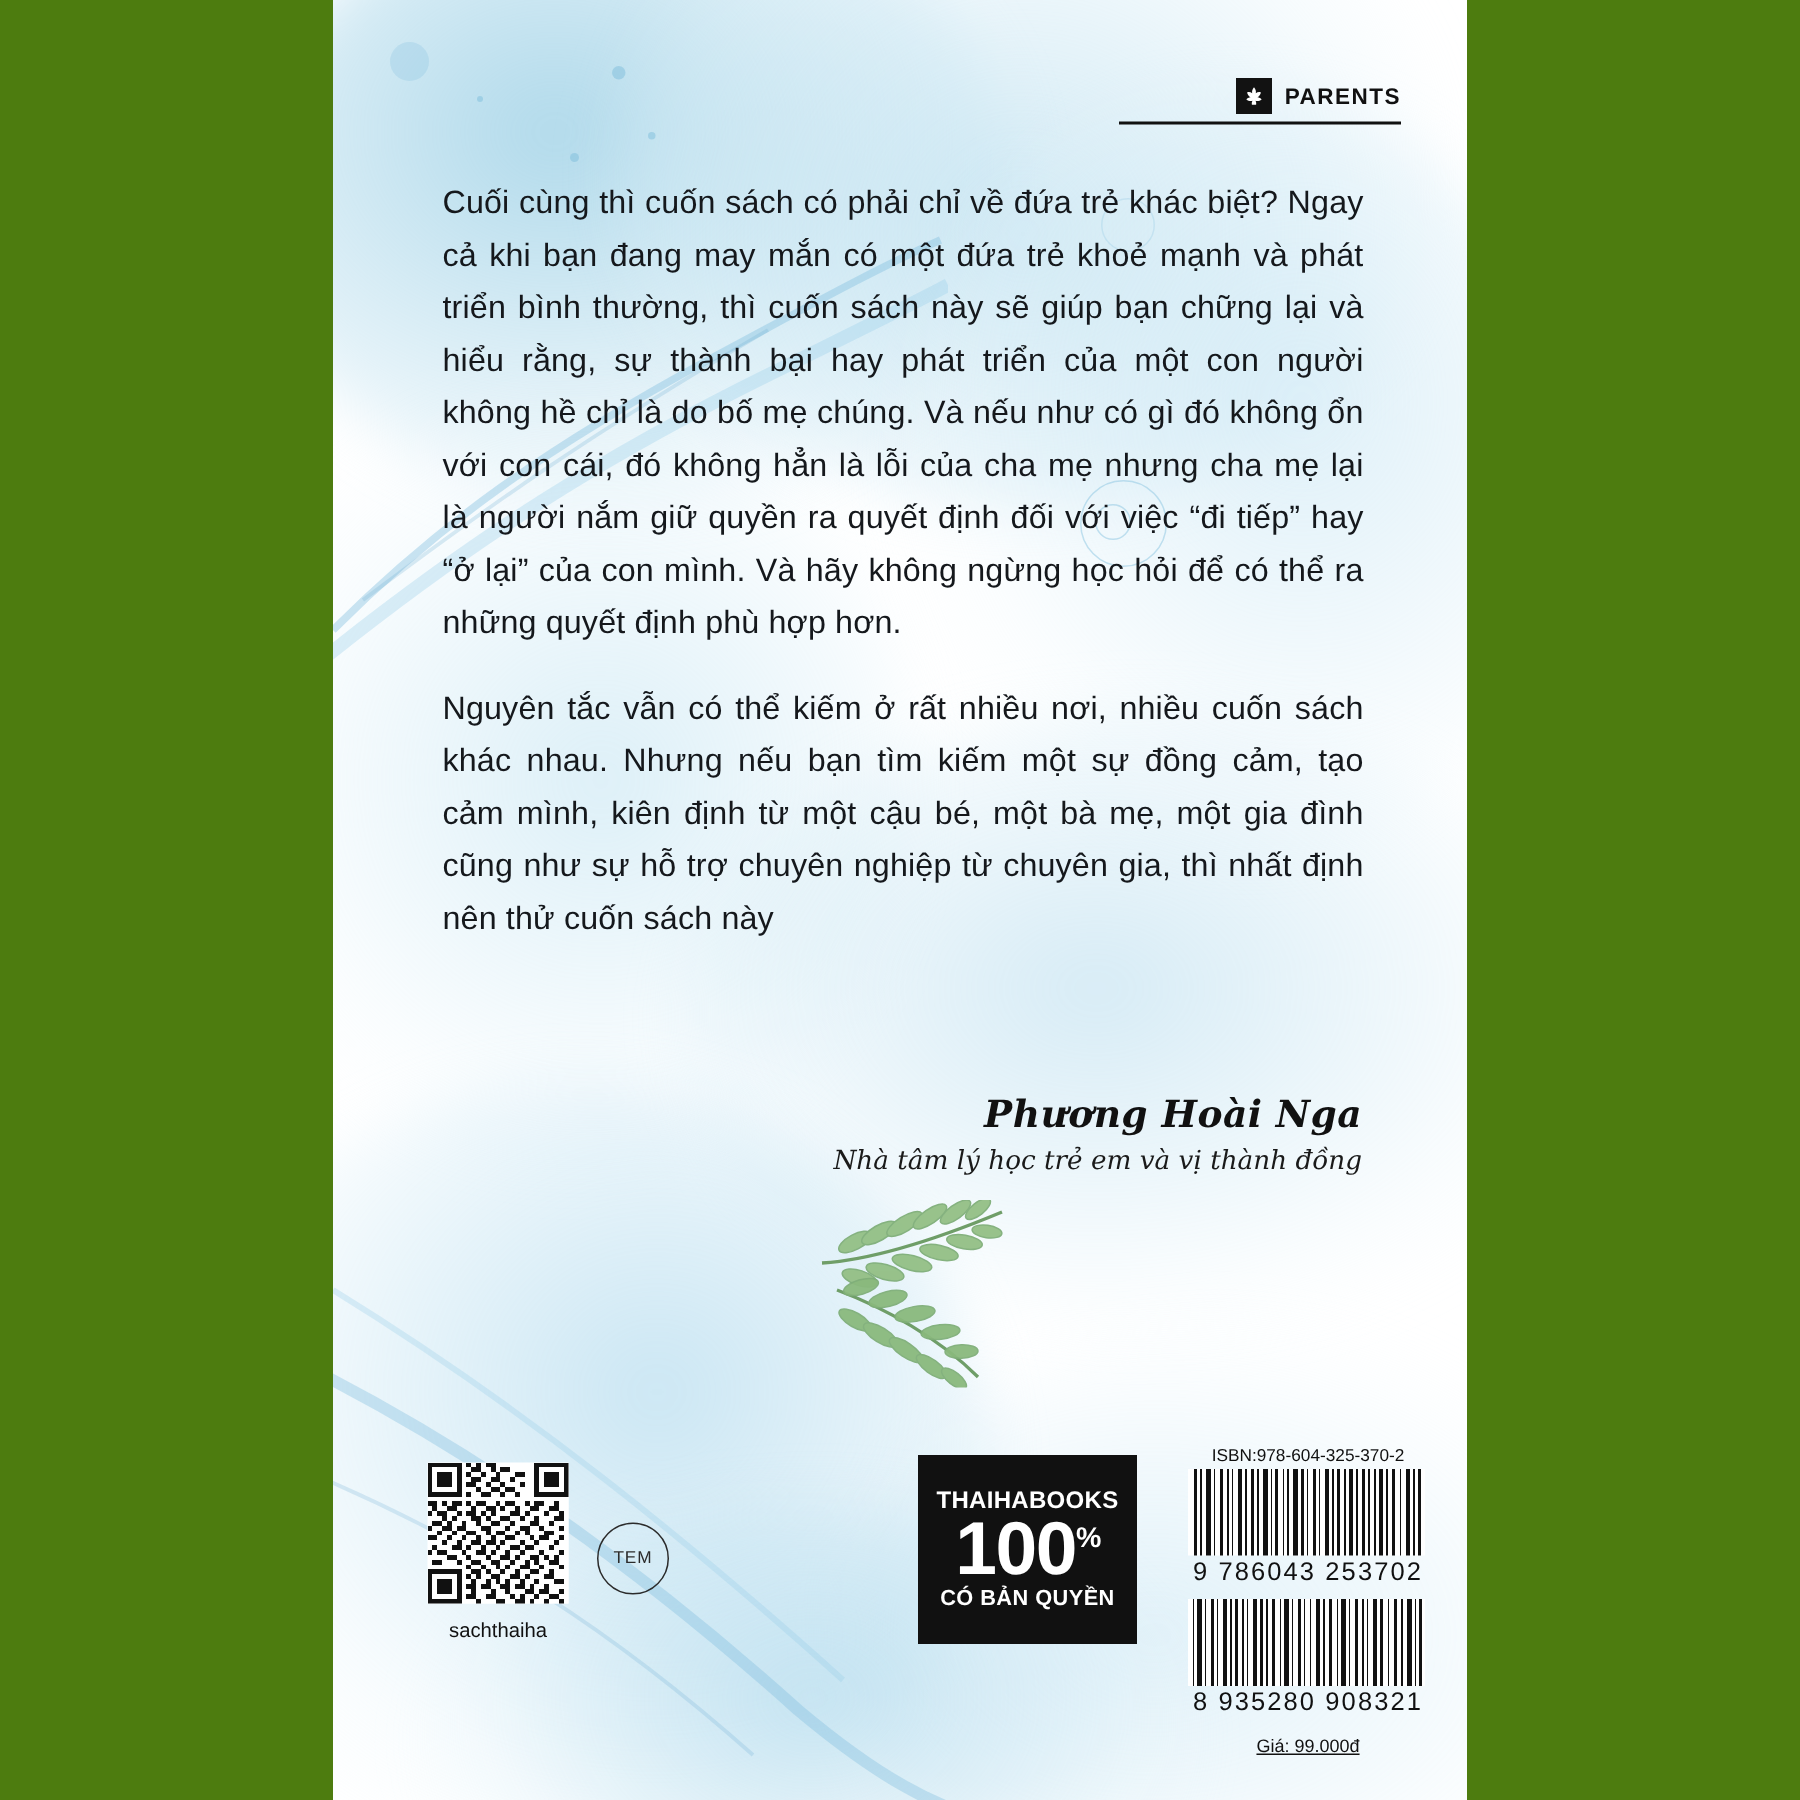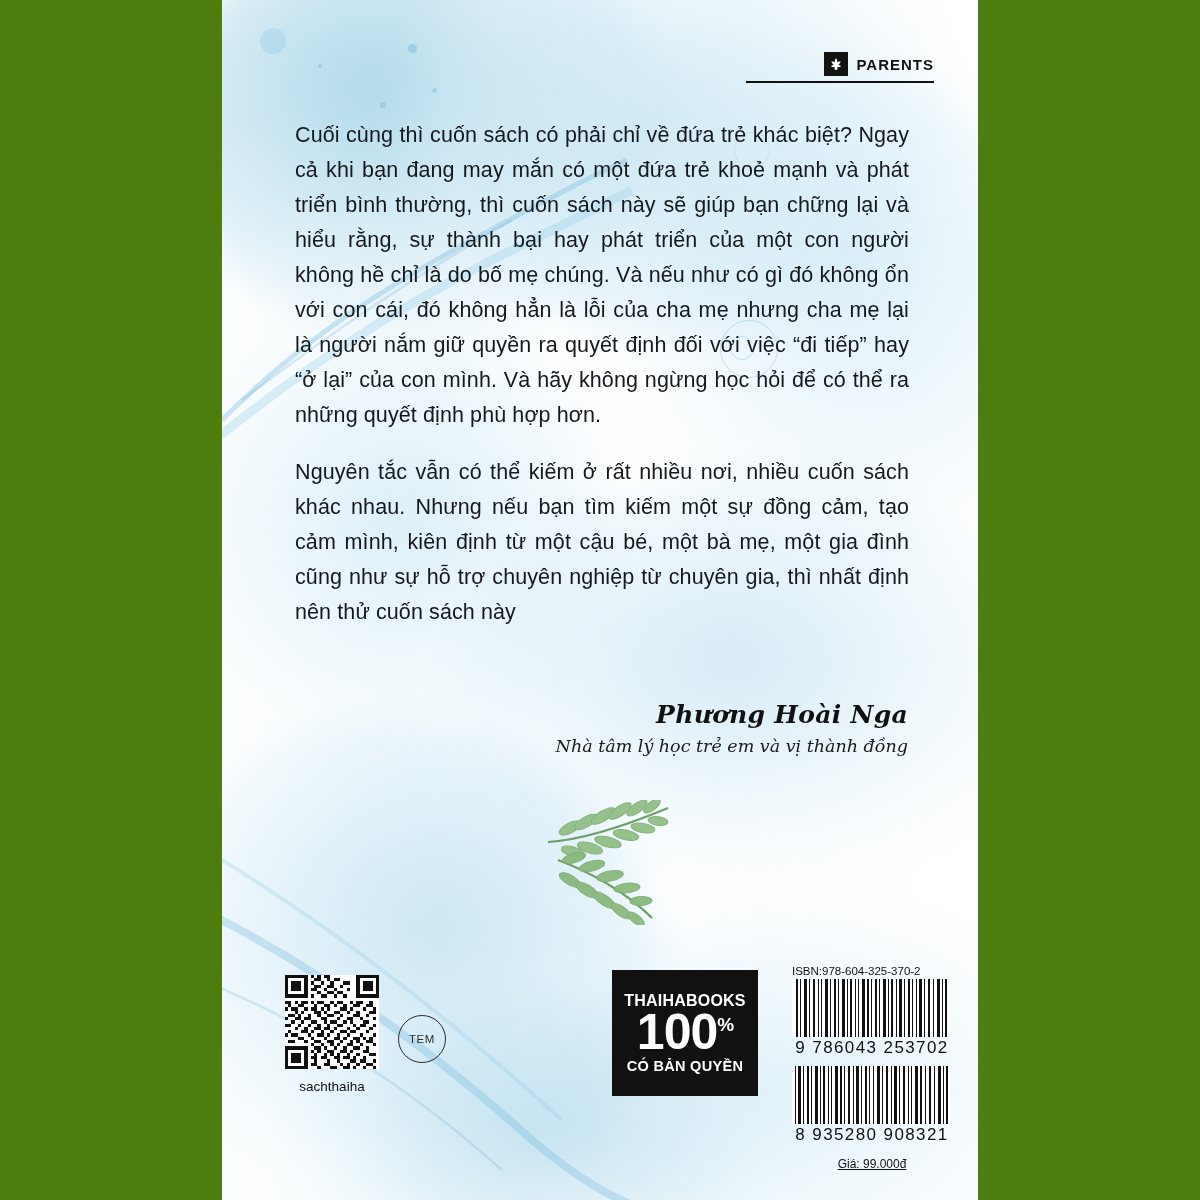--- a/index.html
+++ b/index.html
@@ -163,20 +163,21 @@
     width: 614px;
     text-align: right;
     color: #111;
   }
   .sig-name {
     font-family: "DejaVu Serif", serif;
     font-style: italic;
     font-weight: 700;
     font-size: 25px;
     letter-spacing: 0.3px;
+    margin-top: 28px;
   }
   .sig-role {
     margin-top: 7px;
     font-family: "DejaVu Serif", serif;
     font-style: italic;
     font-size: 17.5px;
     color: #1a1a1a;
   }
 
   
@@ -269,21 +270,21 @@
   .barcode-block {
     position: absolute;
     left: 570px;
     top: 965px;
     width: 160px;
   }
   .isbn-text {
     font-family: "Liberation Sans", sans-serif;
     font-size: 11.5px;
     color: #111;
-    text-align: left;
+    text-align: center;
     margin-bottom: 2px;
   }
   .bars { width: 158px; height: 58px; display: block; }
   .barnums {
     font-family: "Liberation Sans", sans-serif;
     font-size: 17px;
     letter-spacing: 1.4px;
     text-align: center;
     color: #111;
     margin-top: 1px;

